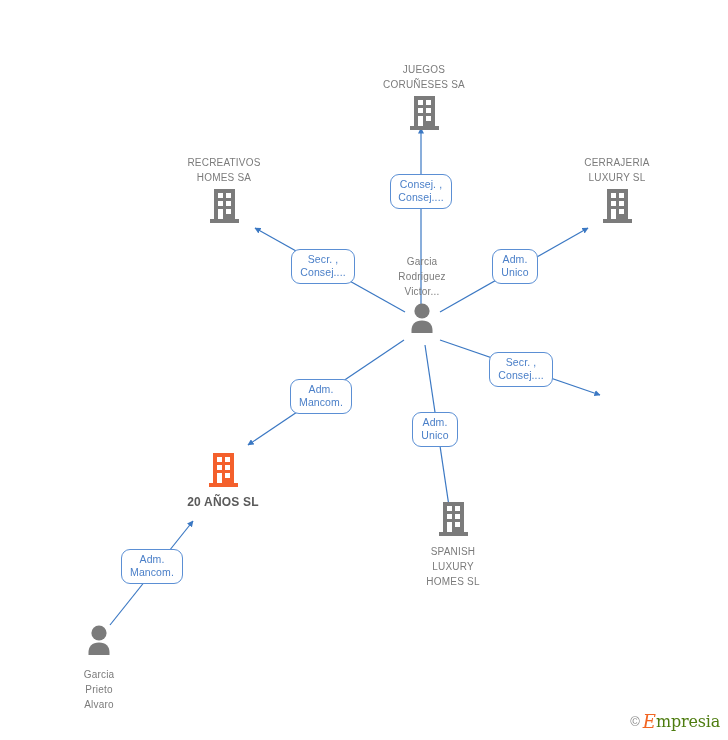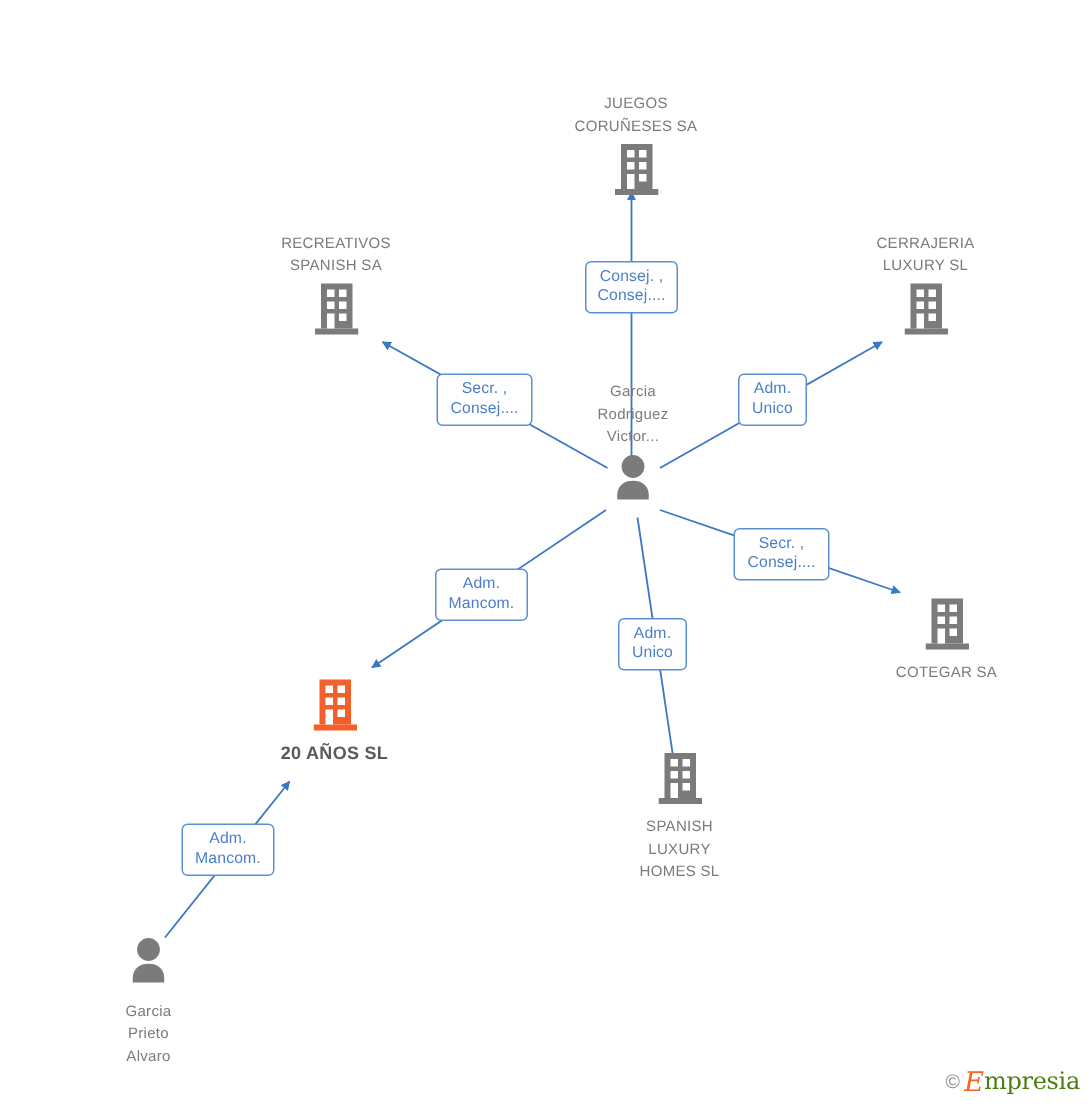--- a/index.html
+++ b/index.html
@@ -62,21 +62,21 @@
 
   .node.label-below { display: flex; flex-direction: column; align-items: center; }
   .node.label-below .icon-wrap { order: 1; }
   .node.label-below .node-label { order: 2; margin-top: 3px; }
 
   
   .edge-label {
     position: absolute;
     box-sizing: border-box;
     border: 1px solid #5b8fd4;
-    border-radius: 4px;
+    border-radius: 9px;
     background: #ffffff;
     color: #4a7fc8;
     font-size: 10.5px;
     line-height: 13px;
     text-align: center;
     padding: 3px 5px 4px 5px;
     white-space: pre-line;
     letter-spacing: .1px;
   }
 
@@ -150,21 +150,21 @@
         <rect x="8" y="13" width="5" height="5" fill="#ffffff"></rect>
         <rect x="16" y="13" width="5" height="5" fill="#ffffff"></rect>
         <rect x="8" y="21" width="5" height="10" fill="#ffffff"></rect>
         <rect x="16" y="21" width="5" height="5" fill="#ffffff"></rect>
       </svg>
     </span>
   </div>
 
   <div class="node label-above" style="left:224px; top:155px;">
     <span class="node-label">RECREATIVOS
-SPANISH SA</span>
+HOMES SA</span>
     <span class="icon-wrap">
       <svg width="29" height="36" viewBox="0 0 29 36" aria-hidden="true">
         <rect x="4" y="1" width="21" height="30" fill="#7b7b7b"></rect>
         <rect x="0" y="31" width="29" height="4" fill="#7b7b7b"></rect>
         <rect x="8" y="5" width="5" height="5" fill="#ffffff"></rect>
         <rect x="16" y="5" width="5" height="5" fill="#ffffff"></rect>
         <rect x="8" y="13" width="5" height="5" fill="#ffffff"></rect>
         <rect x="16" y="13" width="5" height="5" fill="#ffffff"></rect>
         <rect x="8" y="21" width="5" height="10" fill="#ffffff"></rect>
         <rect x="16" y="21" width="5" height="5" fill="#ffffff"></rect>
@@ -194,35 +194,20 @@
 Rodriguez
 Victor...</span>
     <span class="icon-wrap">
       <svg width="30" height="32" viewBox="0 0 30 32" aria-hidden="true">
         <circle cx="15" cy="9" r="7.6" fill="#7b7b7b"></circle>
         <path d="M15 18.5c-7 0-10.5 4.2-10.5 9.6V31h21v-2.9c0-5.4-3.5-9.6-10.5-9.6z" fill="#7b7b7b"></path>
       </svg>
     </span>
   </div>
 
-  <div class="node label-below" style="left:631px; top:398px;">
-    <span class="icon-wrap">
-      <svg width="29" height="36" viewBox="0 0 29 36" aria-hidden="true">
-        <rect x="4" y="1" width="21" height="30" fill="#7b7b7b"></rect>
-        <rect x="0" y="31" width="29" height="4" fill="#7b7b7b"></rect>
-        <rect x="8" y="5" width="5" height="5" fill="#ffffff"></rect>
-        <rect x="16" y="5" width="5" height="5" fill="#ffffff"></rect>
-        <rect x="8" y="13" width="5" height="5" fill="#ffffff"></rect>
-        <rect x="16" y="13" width="5" height="5" fill="#ffffff"></rect>
-        <rect x="8" y="21" width="5" height="10" fill="#ffffff"></rect>
-        <rect x="16" y="21" width="5" height="5" fill="#ffffff"></rect>
-      </svg>
-    </span>
-    <span class="node-label">COTEGAR SA</span>
-  </div>
 
   <div class="node label-below focal" style="left:223px; top:452px;">
     <span class="icon-wrap">
       <svg width="29" height="36" viewBox="0 0 29 36" aria-hidden="true">
         <rect x="4" y="1" width="21" height="30" fill="#f4602c"></rect>
         <rect x="0" y="31" width="29" height="4" fill="#f4602c"></rect>
         <rect x="8" y="5" width="5" height="5" fill="#ffffff"></rect>
         <rect x="16" y="5" width="5" height="5" fill="#ffffff"></rect>
         <rect x="8" y="13" width="5" height="5" fill="#ffffff"></rect>
         <rect x="16" y="13" width="5" height="5" fill="#ffffff"></rect>

